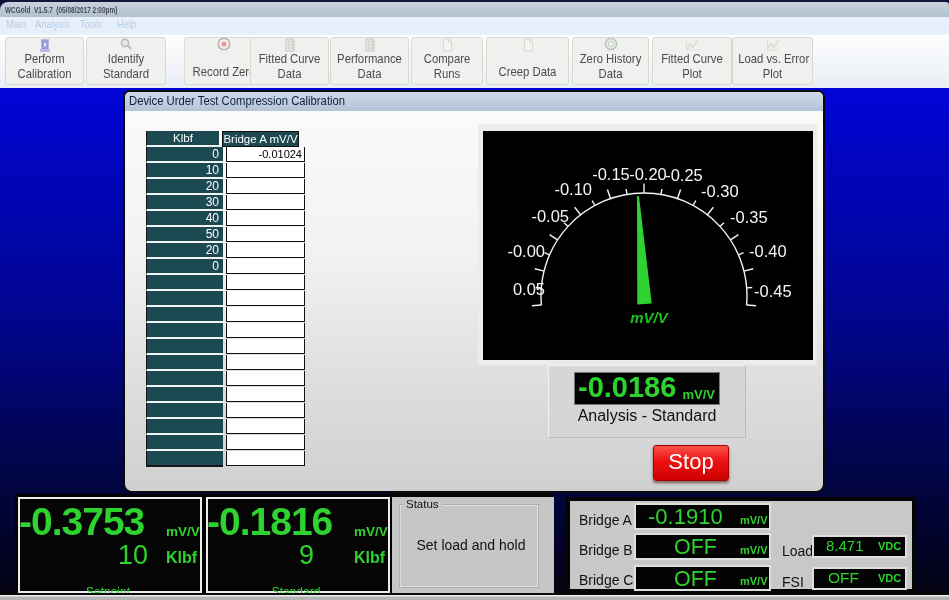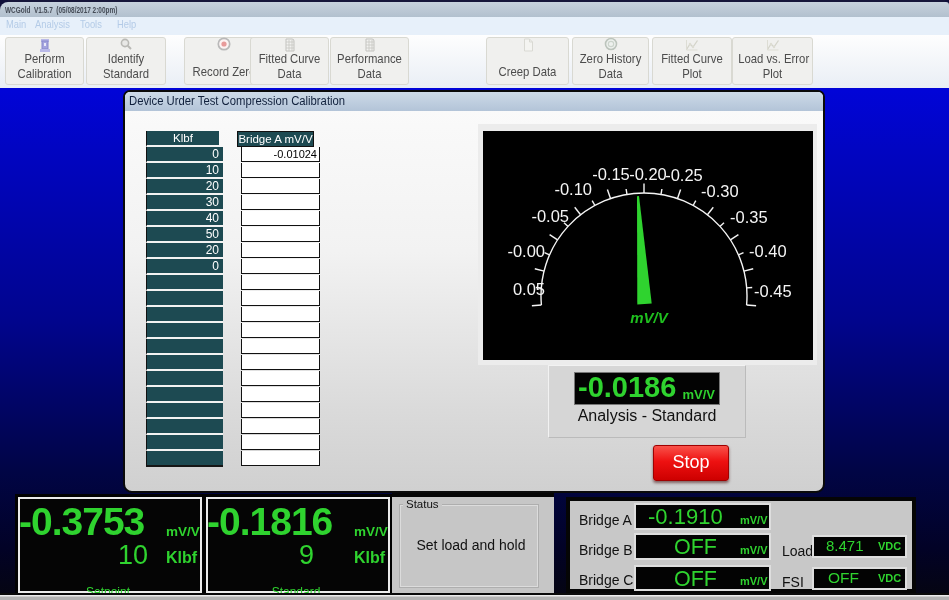--- a/index.html
+++ b/index.html
@@ -39,41 +39,41 @@
     background:linear-gradient(#cddaE8,#b3c4d8);}
   #dtitletext{left:4px;top:2px;font-size:12px;color:#10203c;transform:scaleX(0.94);transform-origin:0 0;white-space:nowrap;}
 
   
   #tbl{left:21px;top:39px;}
   .trow{display:flex;}
   .c1{width:72px;height:14px;background:#1d4a52;border-left:1px solid #111;
       color:#fff;font-size:12px;text-align:right;padding-right:4px;
       border-bottom:2px solid #f2f2f2;line-height:14px;}
   .c2{width:75px;height:14px;background:#fff;border:1px solid #111;border-top:none;
-      color:#000;font-size:11px;text-align:right;padding-right:2px;line-height:14px;margin-left:18px;}
+      color:#000;font-size:11px;text-align:right;padding-right:2px;line-height:14px;margin-left:3px;}
   .hdr .c1,.hdr .c2{text-align:center;padding-right:0;padding-left:0;color:#fff;background:#1d4a52;font-size:11.5px;}
   .hdr .c2{border-top:1px solid #111;}
 
   
   #gaugeframe{left:353px;top:32px;width:330px;height:229px;background:#000;
      border:solid #ececec;border-width:7px 4px 5px 5px;}
 
   
   #disp{left:423px;top:273px;width:196px;height:71px;background:#d6d6d6;
      border-top:1px solid #f2f2f2;border-left:1px solid #f2f2f2;
      border-right:1px solid #bbb;border-bottom:1px solid #bbb;}
   #dispblack{left:25px;top:6px;width:144px;height:31px;background:#030303;border:1px solid #777;}
   #dispval{left:3px;top:-2px;font-size:29px;font-weight:bold;color:#2fd32f;}
   #dispunit{right:4px;bottom:2px;font-size:13px;font-weight:bold;color:#2fd32f;}
   #displbl{left:0;top:41px;width:196px;text-align:center;font-size:16px;color:#111;}
 
   
   #stopbtn{left:528px;top:353px;width:74px;height:34px;border-radius:3px;
      background:linear-gradient(#f9524a 0%,#ee1111 45%,#cd0000 100%);
-     border:1px solid #a00000;color:#fff;font-size:18px;text-align:center;line-height:32px;
+     border:1px solid #a00000;color:#fff;font-size:22px;text-align:center;line-height:32px;
      box-shadow:0 2px 3px rgba(60,0,0,.55);}
 
   
   #botblack{left:15px;top:494px;width:377px;height:99px;background:#020202;}
   .bigpanel{position:absolute;top:3px;width:180px;height:92px;background:#050505;
      border:2px solid #ececec;color:#2fd32f;}
   .bp-val{position:absolute;left:-1px;top:1px;font-size:39px;font-weight:bold;letter-spacing:-1px;}
   .bp-mvv{position:absolute;left:146px;top:25px;font-size:13.5px;font-weight:bold;}
   .bp-num{position:absolute;left:0px;top:41px;width:130px;text-align:right;font-size:27px;}
   .bp-klbf{position:absolute;left:146px;top:50px;font-size:16px;font-weight:bold;}
@@ -141,20 +141,27 @@
             <path d="M4 5 h8 M4 8 h8 M4 11 h8 M7 3 v11 M10 3 v11" stroke="#c9c9c5" stroke-width="0.9" fill="none"></path>
           </svg></div>
         <div class="tx">Fitted Curve<br>Data</div>
       </div>
     <div class="tbtn" style="left:330px;width:77px;">
         <div class="ic"><svg width="16" height="16" viewBox="0 0 16 16">
             <path d="M4 2 h6 a2 2 0 0 1 2 2 v10 h-8 z" fill="#f2f2f0" stroke="#c2c2be" stroke-width="1"></path>
             <path d="M4 5 h8 M4 8 h8 M4 11 h8 M7 3 v11 M10 3 v11" stroke="#c9c9c5" stroke-width="0.9" fill="none"></path>
           </svg></div>
         <div class="tx">Performance<br>Data</div>
+      </div>
+    <div class="tbtn" style="left:411px;width:70px;">
+        <div class="ic"><svg width="16" height="16" viewBox="0 0 16 16">
+            <path d="M4.5 2 h5 l3 3 v9 h-8 z" fill="#f4f4f1" stroke="#d9d9d3" stroke-width="1"></path>
+            <path d="M9.5 2 v3 h3" fill="none" stroke="#d9d9d3" stroke-width="1"></path>
+          </svg></div>
+        <div class="tx">Compare<br>Runs</div>
       </div>
     <div class="tbtn" style="left:486px;width:81px;">
         <div class="ic"><svg width="16" height="16" viewBox="0 0 16 16">
             <path d="M4.5 2 h5 l3 3 v9 h-8 z" fill="#f4f4f1" stroke="#d9d9d3" stroke-width="1"></path>
             <path d="M9.5 2 v3 h3" fill="none" stroke="#d9d9d3" stroke-width="1"></path>
           </svg></div>
         <div class="tx1">Creep Data</div>
       </div>
     <div class="tbtn" style="left:572px;width:75px;">
         <div class="ic"><svg width="16" height="16" viewBox="0 0 16 16">

